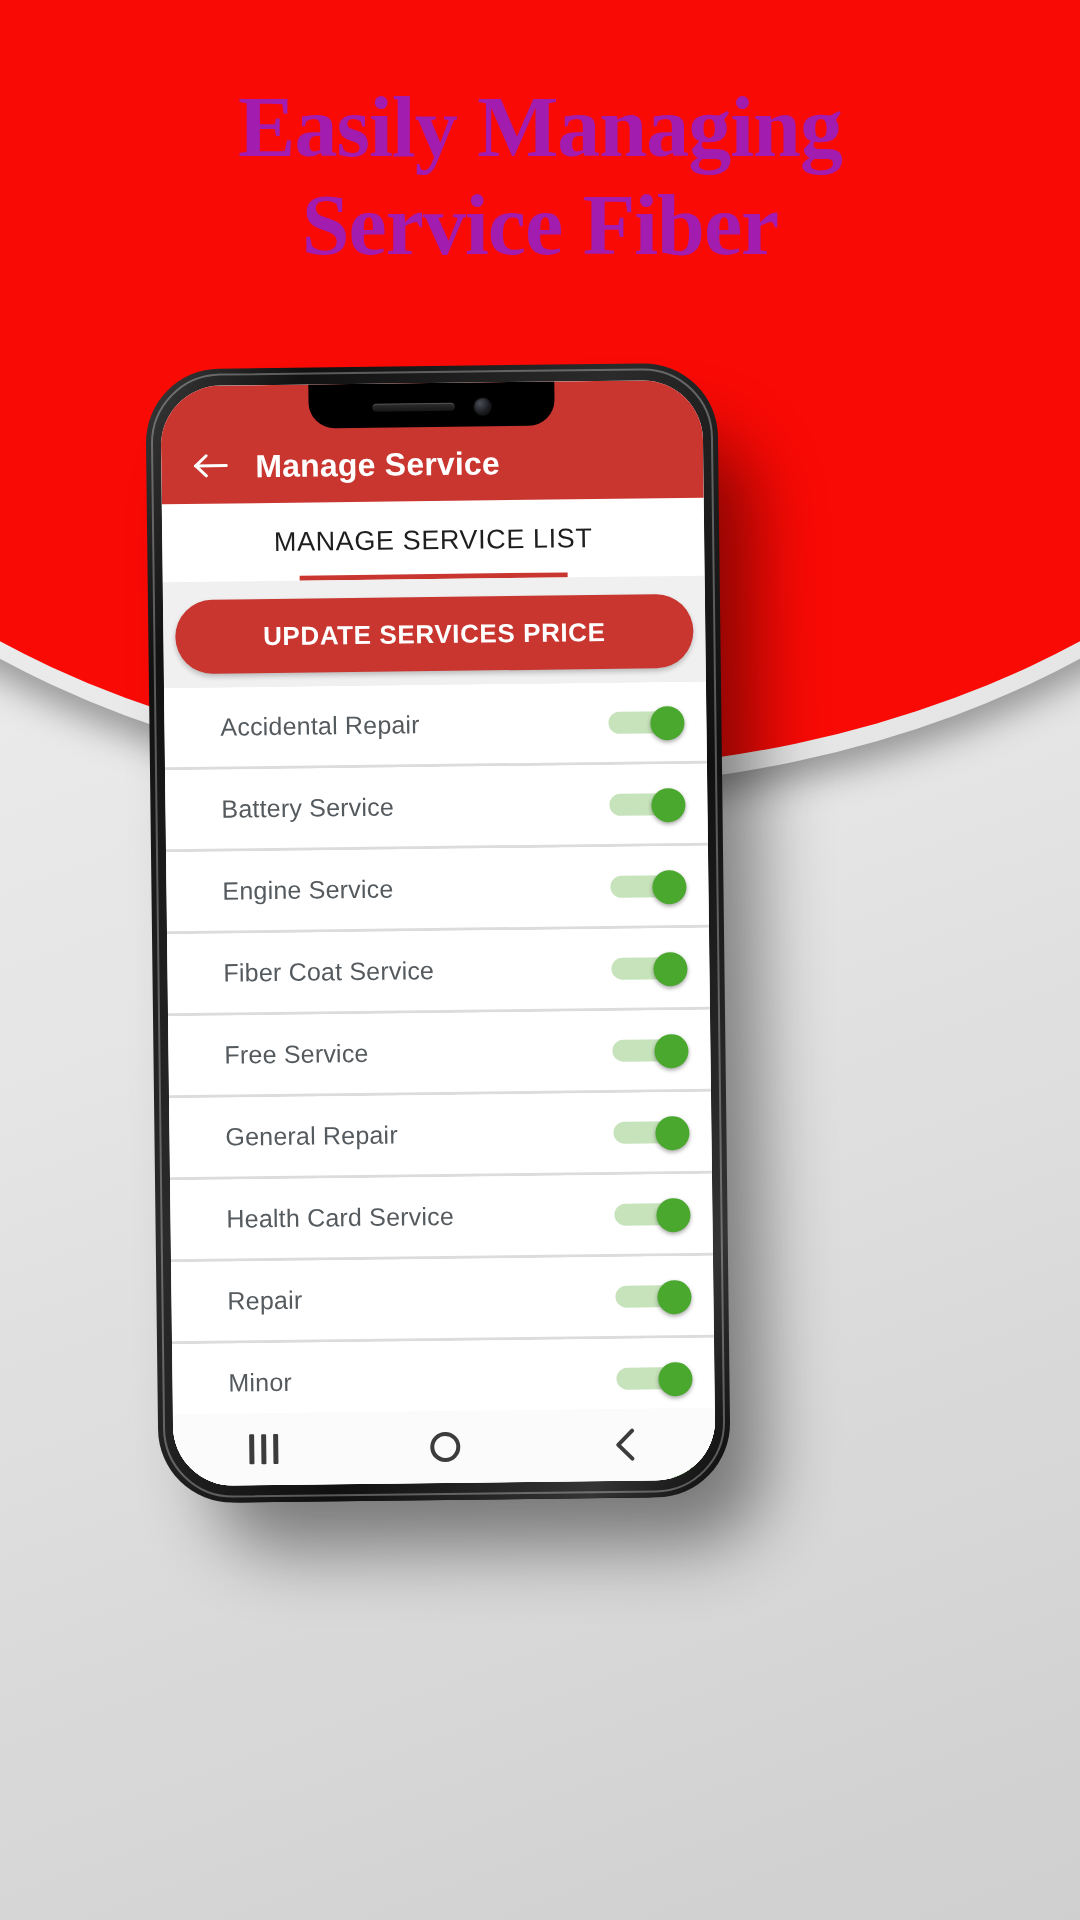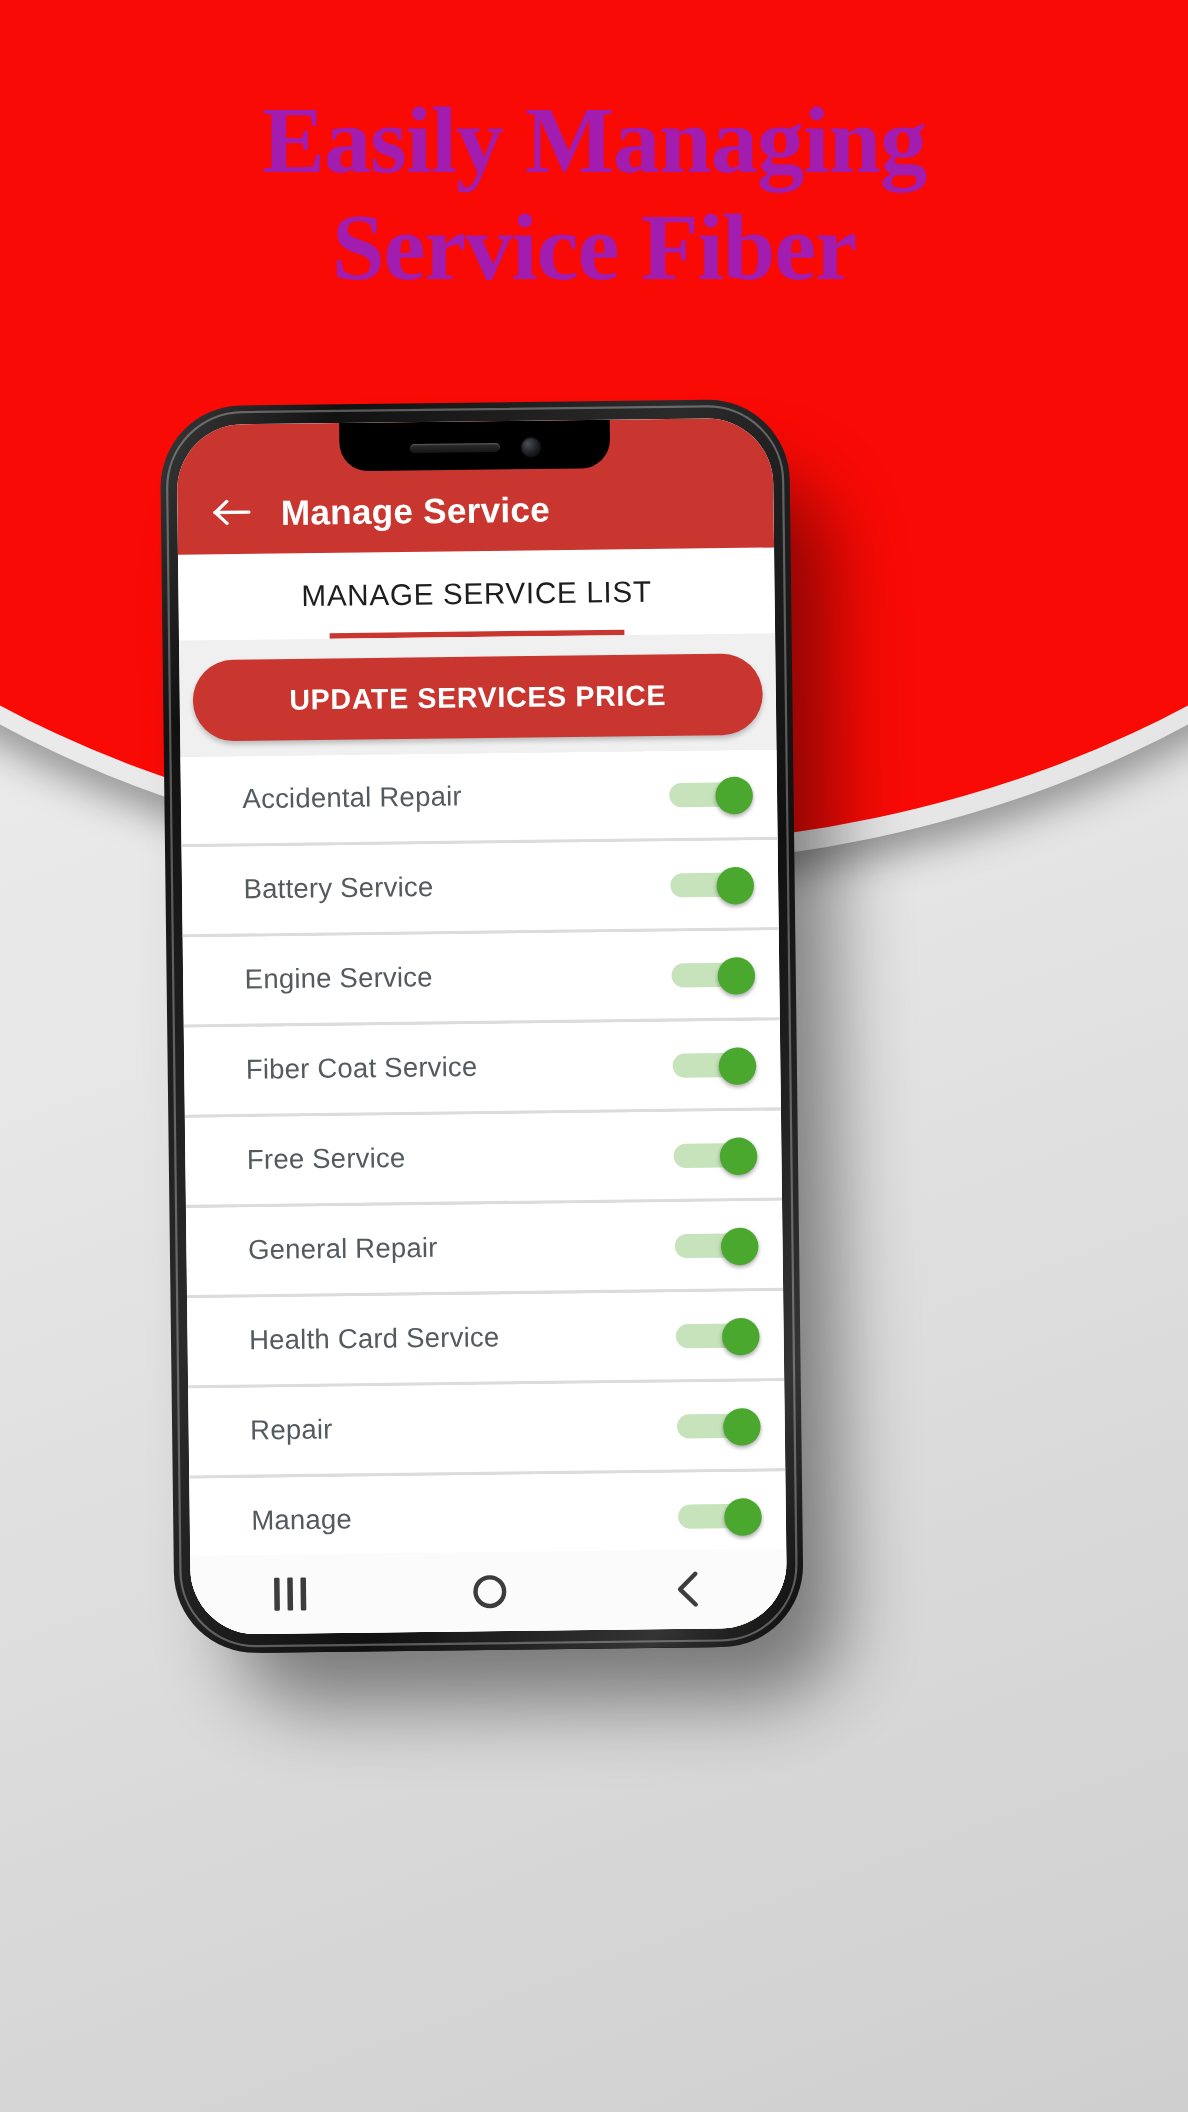--- a/index.html
+++ b/index.html
@@ -324,21 +324,21 @@
               </div>
             </div>
             <div class="service-row">
               <div class="service-name">Repair</div>
               <div class="switch">
                 <div class="track" style="background: rgb(199, 227, 187);"></div>
                 <div class="thumb" style="background: rgb(74, 168, 46);"></div>
               </div>
             </div>
             <div class="service-row">
-              <div class="service-name">Manage</div>
+              <div class="service-name">Minor</div>
               <div class="switch">
                 <div class="track" style="background: rgb(199, 227, 187);"></div>
                 <div class="thumb" style="background: rgb(74, 168, 46);"></div>
               </div>
             </div>
             <div class="service-row">
               <div class="service-name">Paid Service</div>
               <div class="switch">
                 <div class="track" style="background: rgb(199, 227, 187);"></div>
                 <div class="thumb" style="background: rgb(74, 168, 46);"></div>

